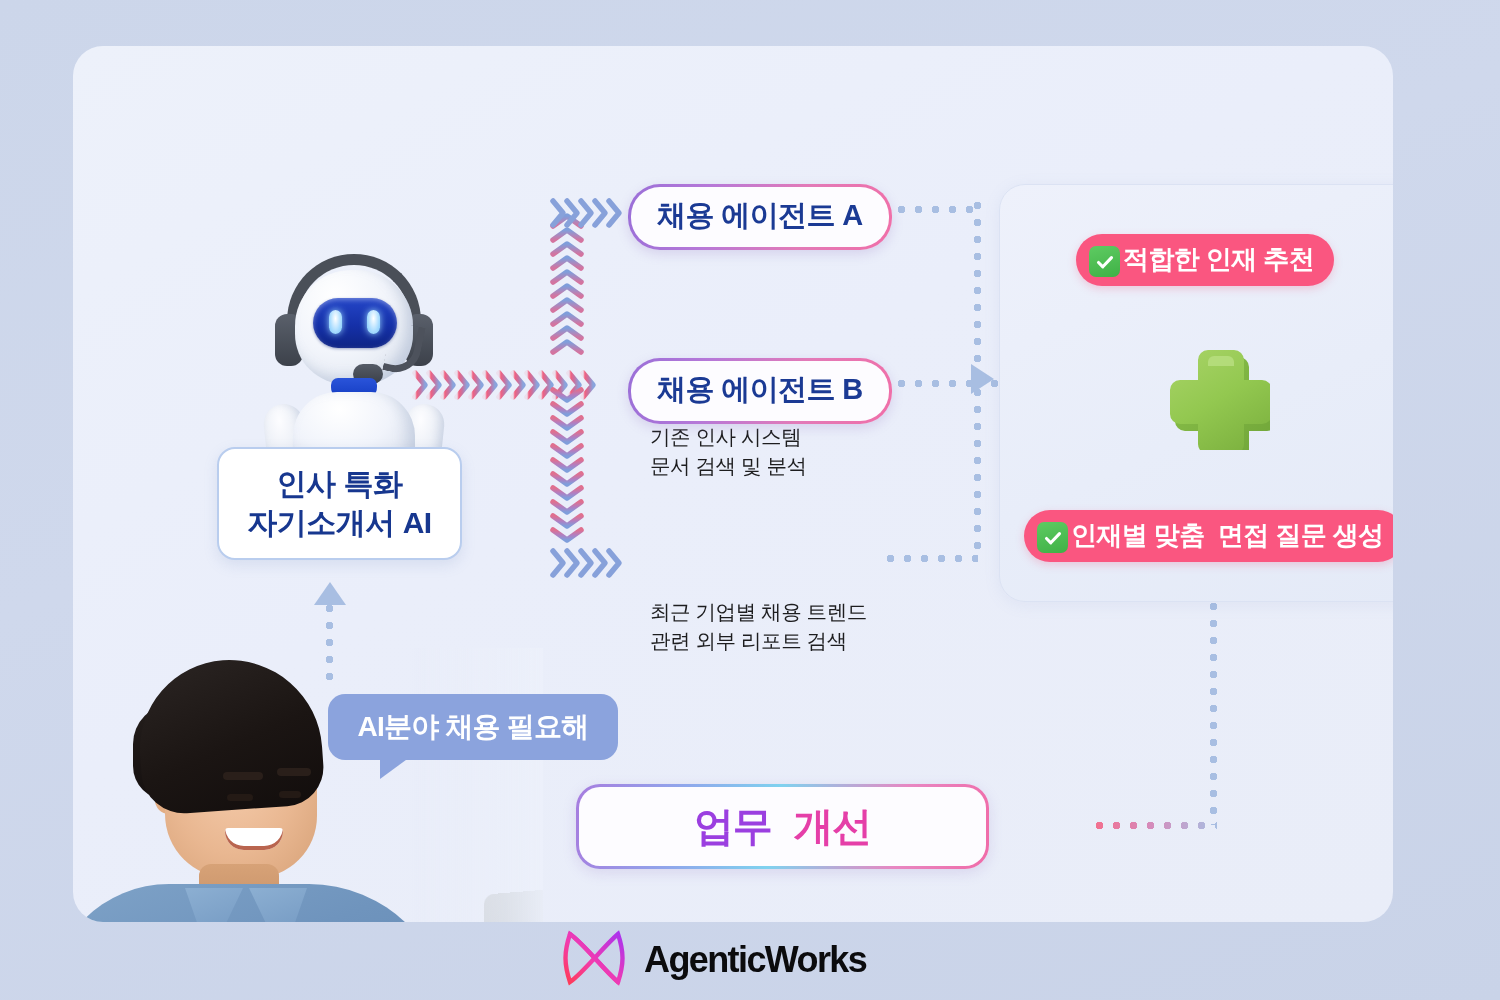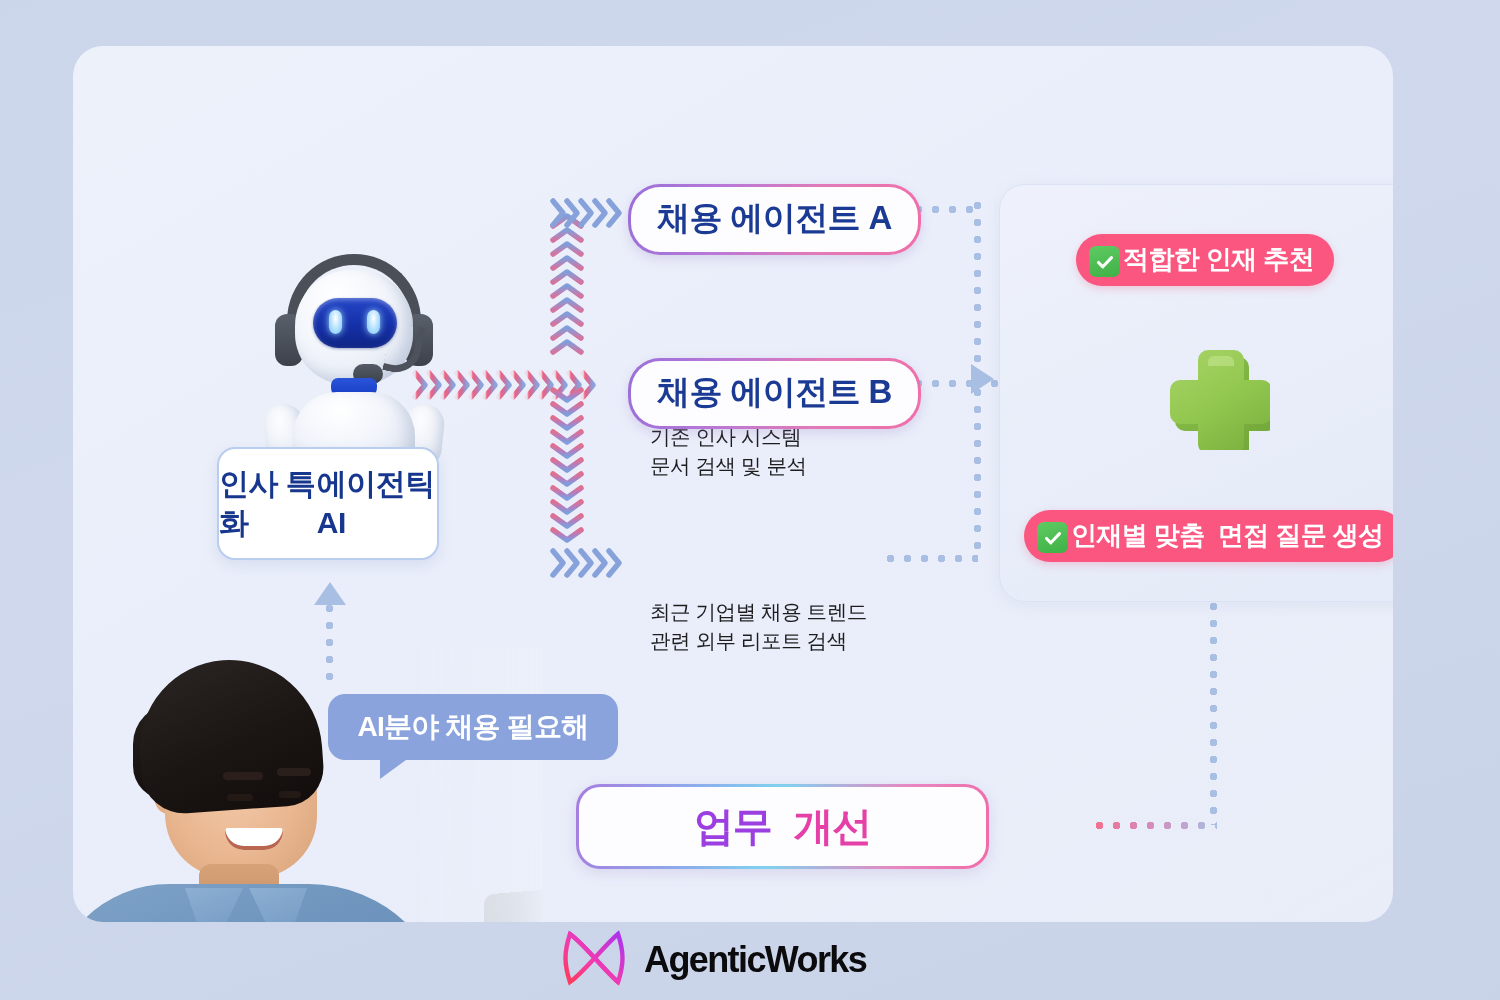--- a/index.html
+++ b/index.html
@@ -79,23 +79,23 @@
     position:absolute; top:152px; width:40px; height:64px;
     background:radial-gradient(ellipse at 40% 25%,#fdfdff,#dbe2ee);
     border-radius:22px;
     box-shadow:inset -4px -3px 8px rgba(150,165,195,.32);
   }
   .rb-armL{ left:6px; transform:rotate(-6deg); }
   .rb-armR{ right:6px; transform:rotate(6deg); }
 
   
   #ai-box{
-    position:absolute; left:144px; top:401px; width:222px; height:113px;
+    position:absolute; left:144px; top:401px; width:245px; height:113px;
     background:#fff; border:2.5px solid #b9cdee; border-radius:18px;
-    display:flex; flex-direction:row; align-items:center; justify-content:center;
+    display:flex; flex-direction:column; align-items:center; justify-content:center;
     box-shadow:0 5px 14px rgba(120,145,195,.18);
     z-index:5;
   }
   #ai-box .ln{
     font-size:30px; font-weight:bold; color:#17378f; line-height:1.28; letter-spacing:-.5px;
   }
 
   
   .chev-h, .chev-v{ position:absolute; }
   .chev-h{ height:42px; display:flex; align-items:center; }
@@ -108,21 +108,21 @@
     background:linear-gradient(100deg,#9a6fd8 0%,#b678d8 30%,#e27ab8 65%,#f06fa8 100%);
     box-shadow:0 4px 12px rgba(140,110,190,.22);
     z-index:4;
   }
   .agent-card .inner{
     background:#fdfcff; border-radius:29px;
     padding:9px 26px 11px 26px;
     display:flex; align-items:center; justify-content:center;
   }
   .agent-card .ttl{
-    font-size:33px; font-weight:bold; color:#1b3a94; letter-spacing:-.6px; white-space:nowrap;
+    font-size:29px; font-weight:bold; color:#1b3a94; letter-spacing:-.6px; white-space:nowrap;
   }
   .agent-desc{
     position:absolute; font-size:20.5px; color:#1d1d1f; line-height:1.42;
     letter-spacing:-.4px; font-weight:500; white-space:pre-line; z-index:3;
   }
 
   
   .dot-h{ position:absolute; height:9px;
     background-image:radial-gradient(circle at 4.5px 4.5px, #a8bee2 3.6px, transparent 3.9px);
     background-size:17px 9px; background-repeat:repeat-x; }
@@ -292,21 +292,21 @@
     <div class="rb-mic-arm"></div>
     <div class="rb-mic"></div>
     <div class="rb-neck"></div>
     <div class="rb-armL"></div>
     <div class="rb-armR"></div>
     <div class="rb-body"></div>
   </div>
 
   <div id="ai-box">
     <div class="ln">인사 특화</div>
-    <div class="ln">에이전틱 AI</div>
+    <div class="ln">자기소개서 AI</div>
   </div>
 
   <div class="chev-h" style="left:338px; top:318px; width:192px;">
     <svg width="192" height="44" viewBox="0 0 192 44" class="cv">
       <defs>
         <linearGradient id="gTrunk" x1="0" y1="0" x2="1" y2="0">
           <stop offset="0%" stop-color="#f3889f" stop-opacity="0.15"></stop>
           <stop offset="18%" stop-color="#f2607f"></stop>
           <stop offset="52%" stop-color="#c8719f"></stop>
           <stop offset="100%" stop-color="#89a4dd"></stop>

